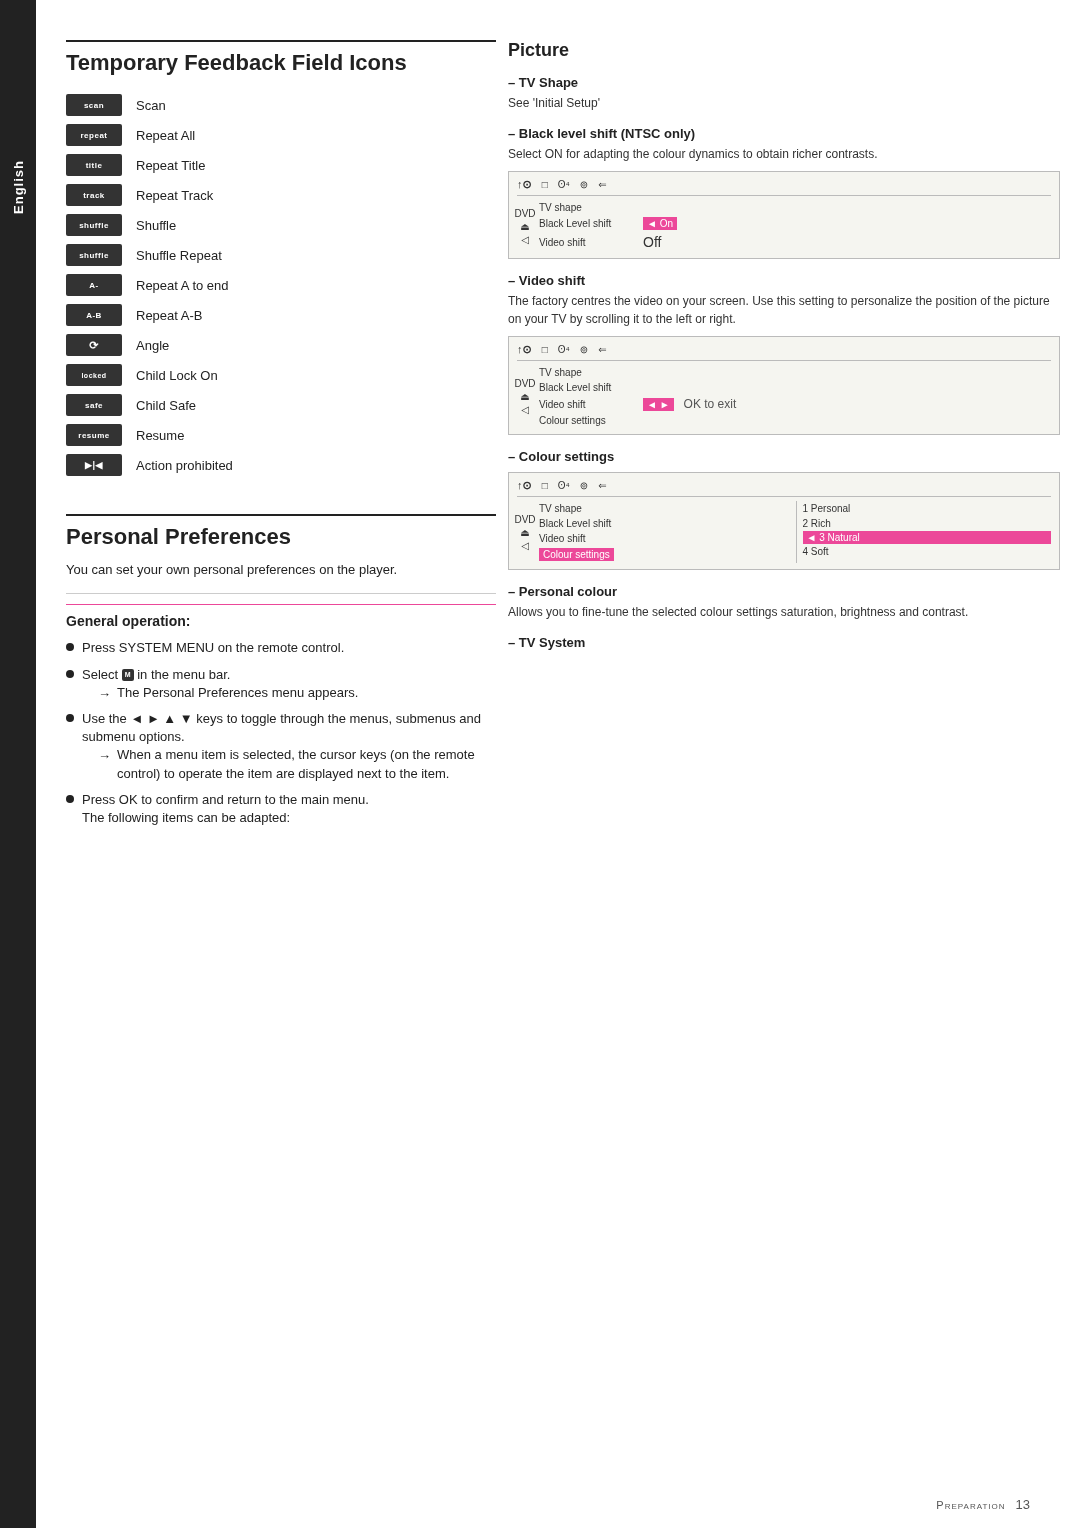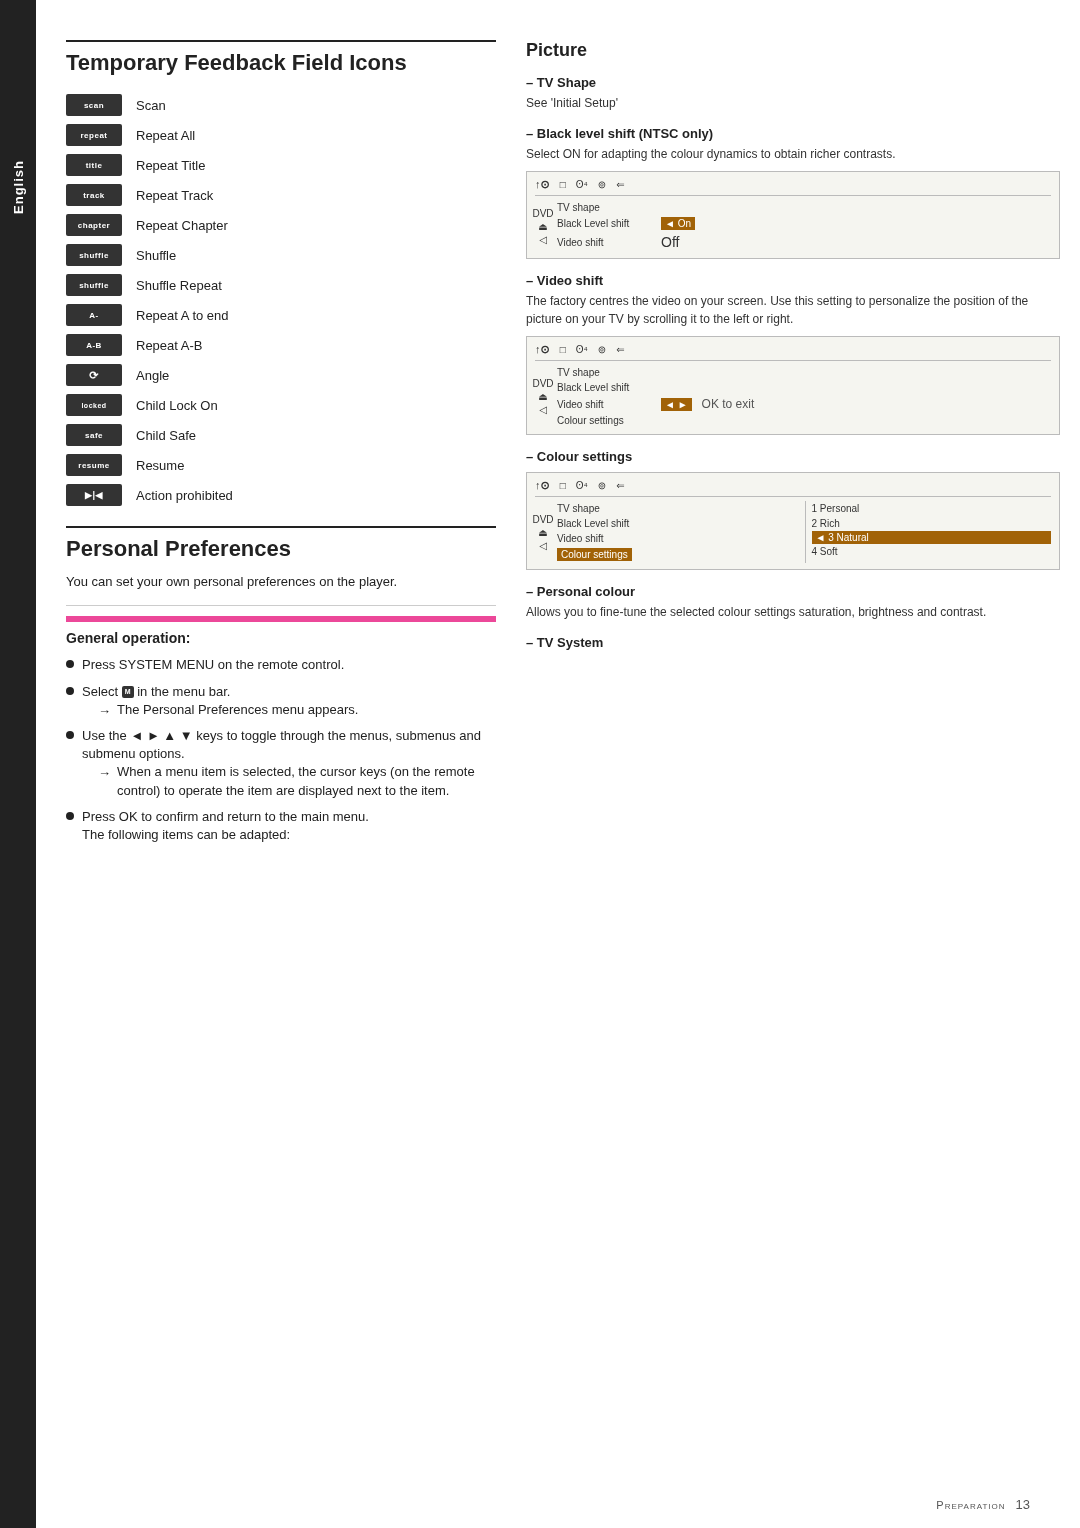--- a/index.html
+++ b/index.html
@@ -36,21 +36,21 @@
       writing-mode: vertical-rl;
       transform: rotate(180deg);
       letter-spacing: 1px;
     }
 
     
     .main-content {
       flex: 1;
       display: flex;
       padding: 40px 20px 40px 30px;
-      gap: 30px;
+      gap: 12px;
       justify-content: center;
     }
 
     
     .left-column {
       width: 430px;
       flex-shrink: 0;
     }
 
     
@@ -66,21 +66,21 @@
       padding-top: 8px;
       margin-bottom: 16px;
       line-height: 1.2;
     }
 
     
     .icons-list {
       display: flex;
       flex-direction: column;
       gap: 4px;
-      margin-bottom: 18px;
+      margin-bottom: 36px;
     }
     .icon-row {
       display: flex;
       align-items: center;
       gap: 14px;
       min-height: 26px;
     }
     .icon-badge {
       width: 56px;
       height: 22px;
@@ -110,21 +110,21 @@
       padding-top: 8px;
       margin-bottom: 12px;
     }
     .pref-intro {
       font-size: 13px;
       margin-bottom: 16px;
     }
     .general-op-title {
       font-size: 14px;
       font-weight: bold;
-      border-top: 6px solid #ec4899;
+      border-top: 1px solid #ec4899;
       padding-top: 8px;
       margin-bottom: 10px;
     }
     .bullet-list {
       list-style: none;
       padding: 0;
     }
     .bullet-list li {
       display: flex;
       align-items: flex-start;
@@ -213,21 +213,21 @@
       padding: 2px 0;
     }
     .menu-label {
       width: 100px;
       font-size: 10px;
     }
     .menu-value {
       font-size: 14px;
     }
     .menu-highlighted {
-      background: #a16207;
+      background: #ec4899;
       color: #fff;
       padding: 1px 4px;
     }
 
     
     .page-footer {
       position: absolute;
       bottom: 16px;
       right: 50px;
       font-size: 11px;
@@ -280,24 +280,20 @@
         <div class="icon-row">
           <div class="icon-badge">title</div>
           <span class="icon-label">Repeat Title</span>
         </div>
 
         <div class="icon-row">
           <div class="icon-badge">track</div>
           <span class="icon-label">Repeat Track</span>
         </div>
 
-        <div class="icon-row">
-          <div class="icon-badge">chapter</div>
-          <span class="icon-label">Repeat Chapter</span>
-        </div>
 
         <div class="icon-row">
           <div class="icon-badge">shuffle</div>
           <span class="icon-label">Shuffle</span>
         </div>
 
         <div class="icon-row">
           <div class="icon-badge">shuffle</div>
           <span class="icon-label">Shuffle Repeat</span>
         </div>

